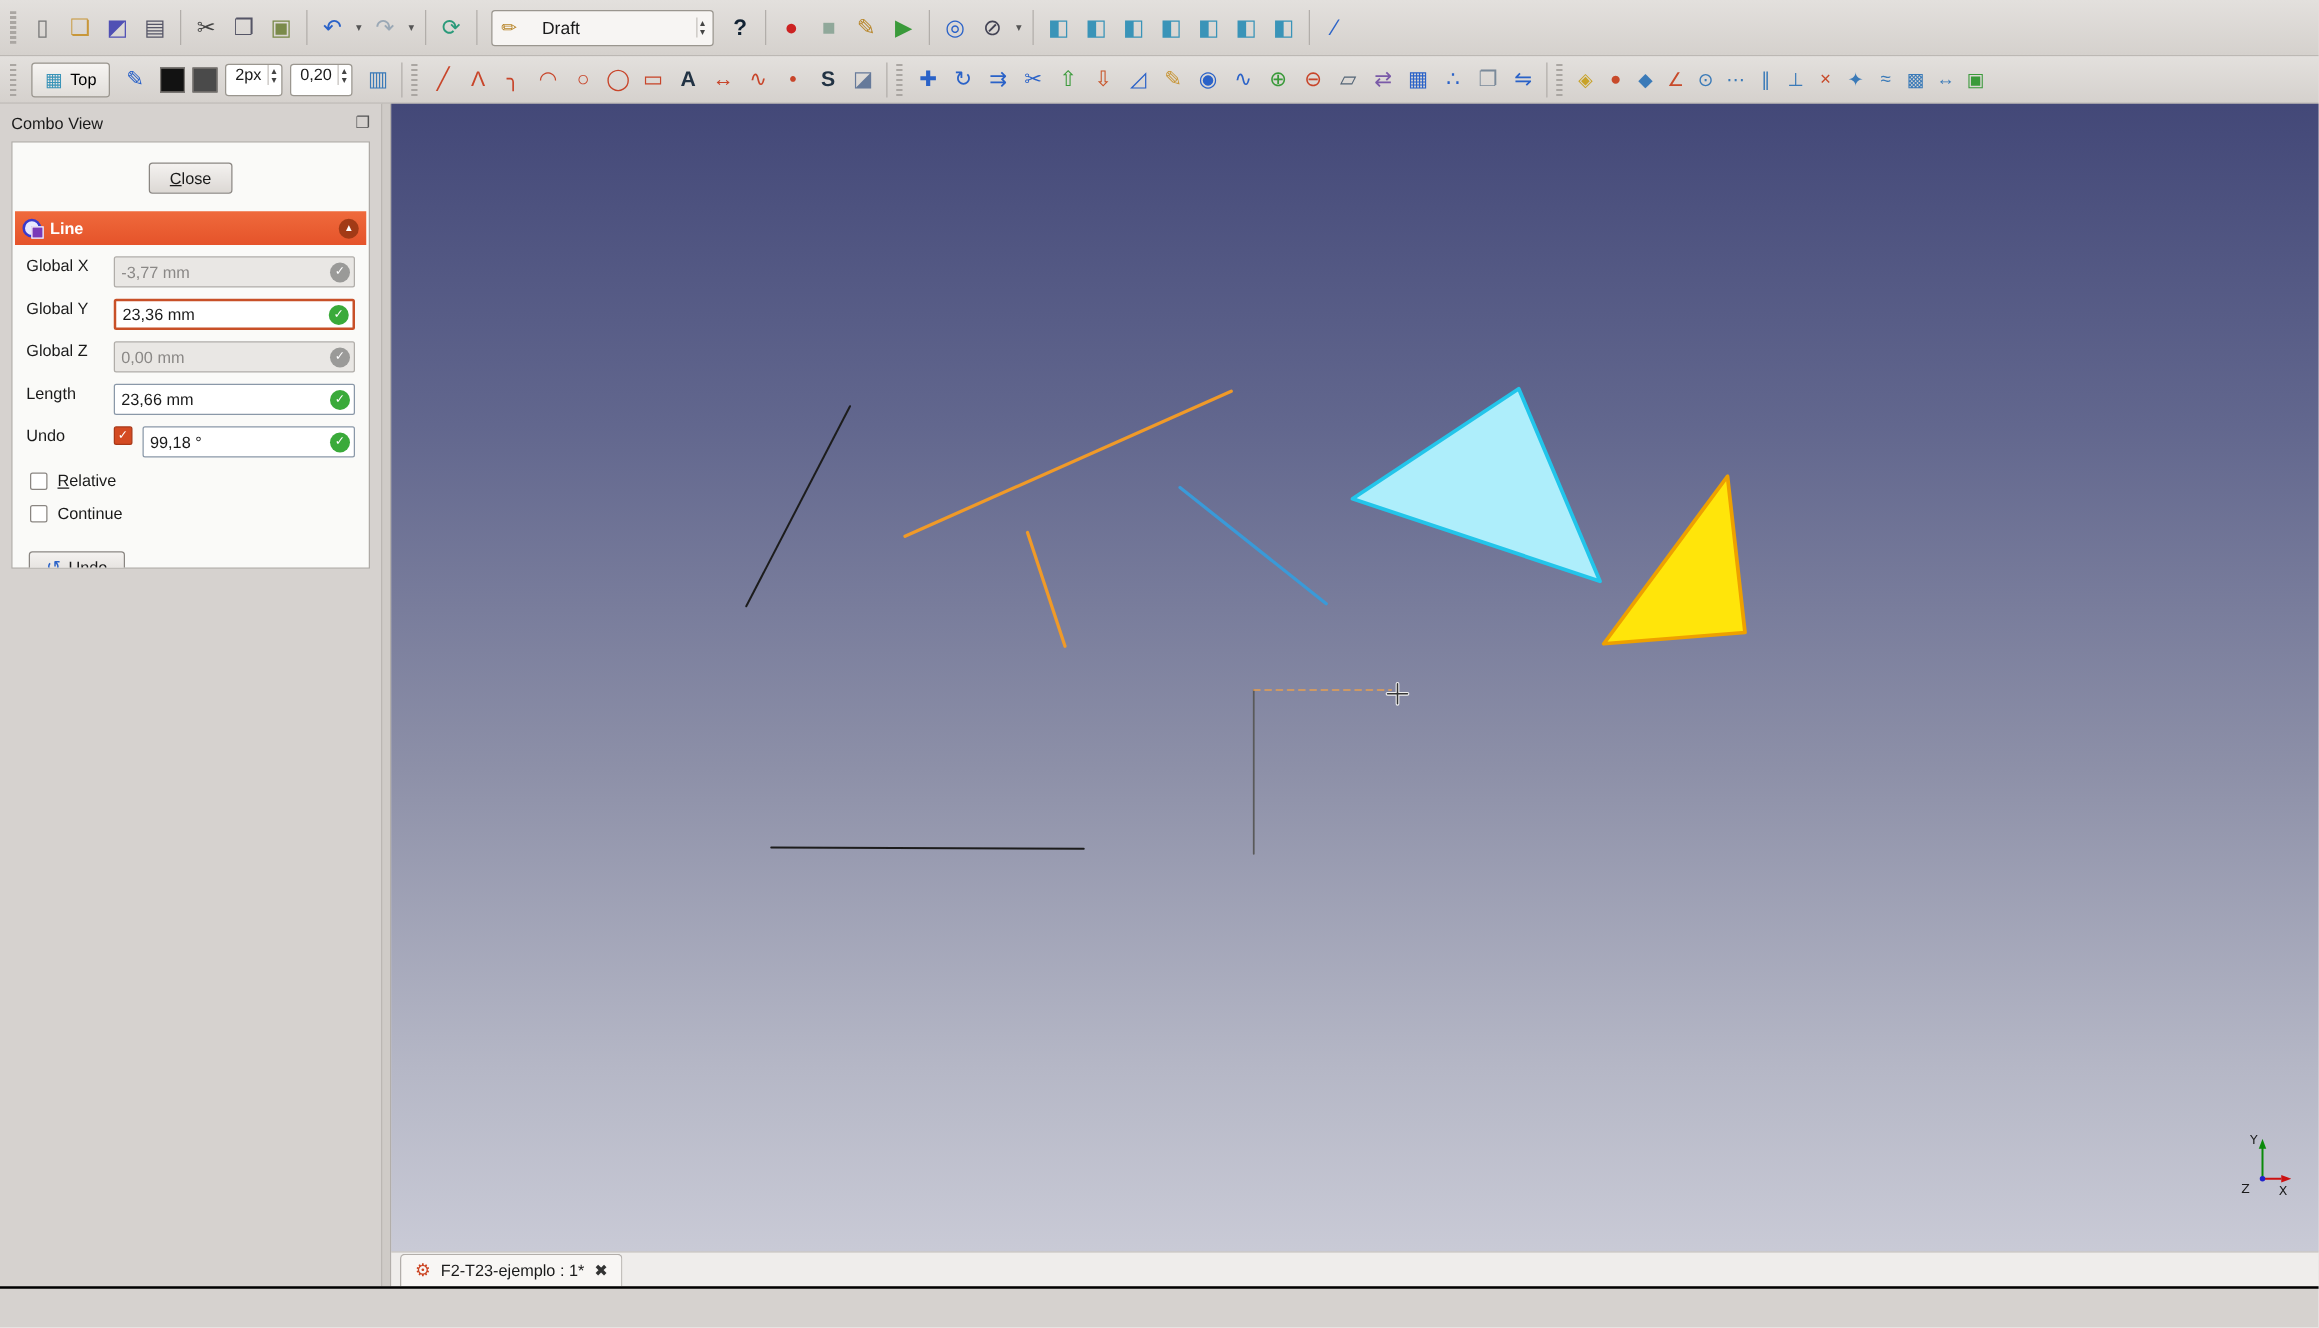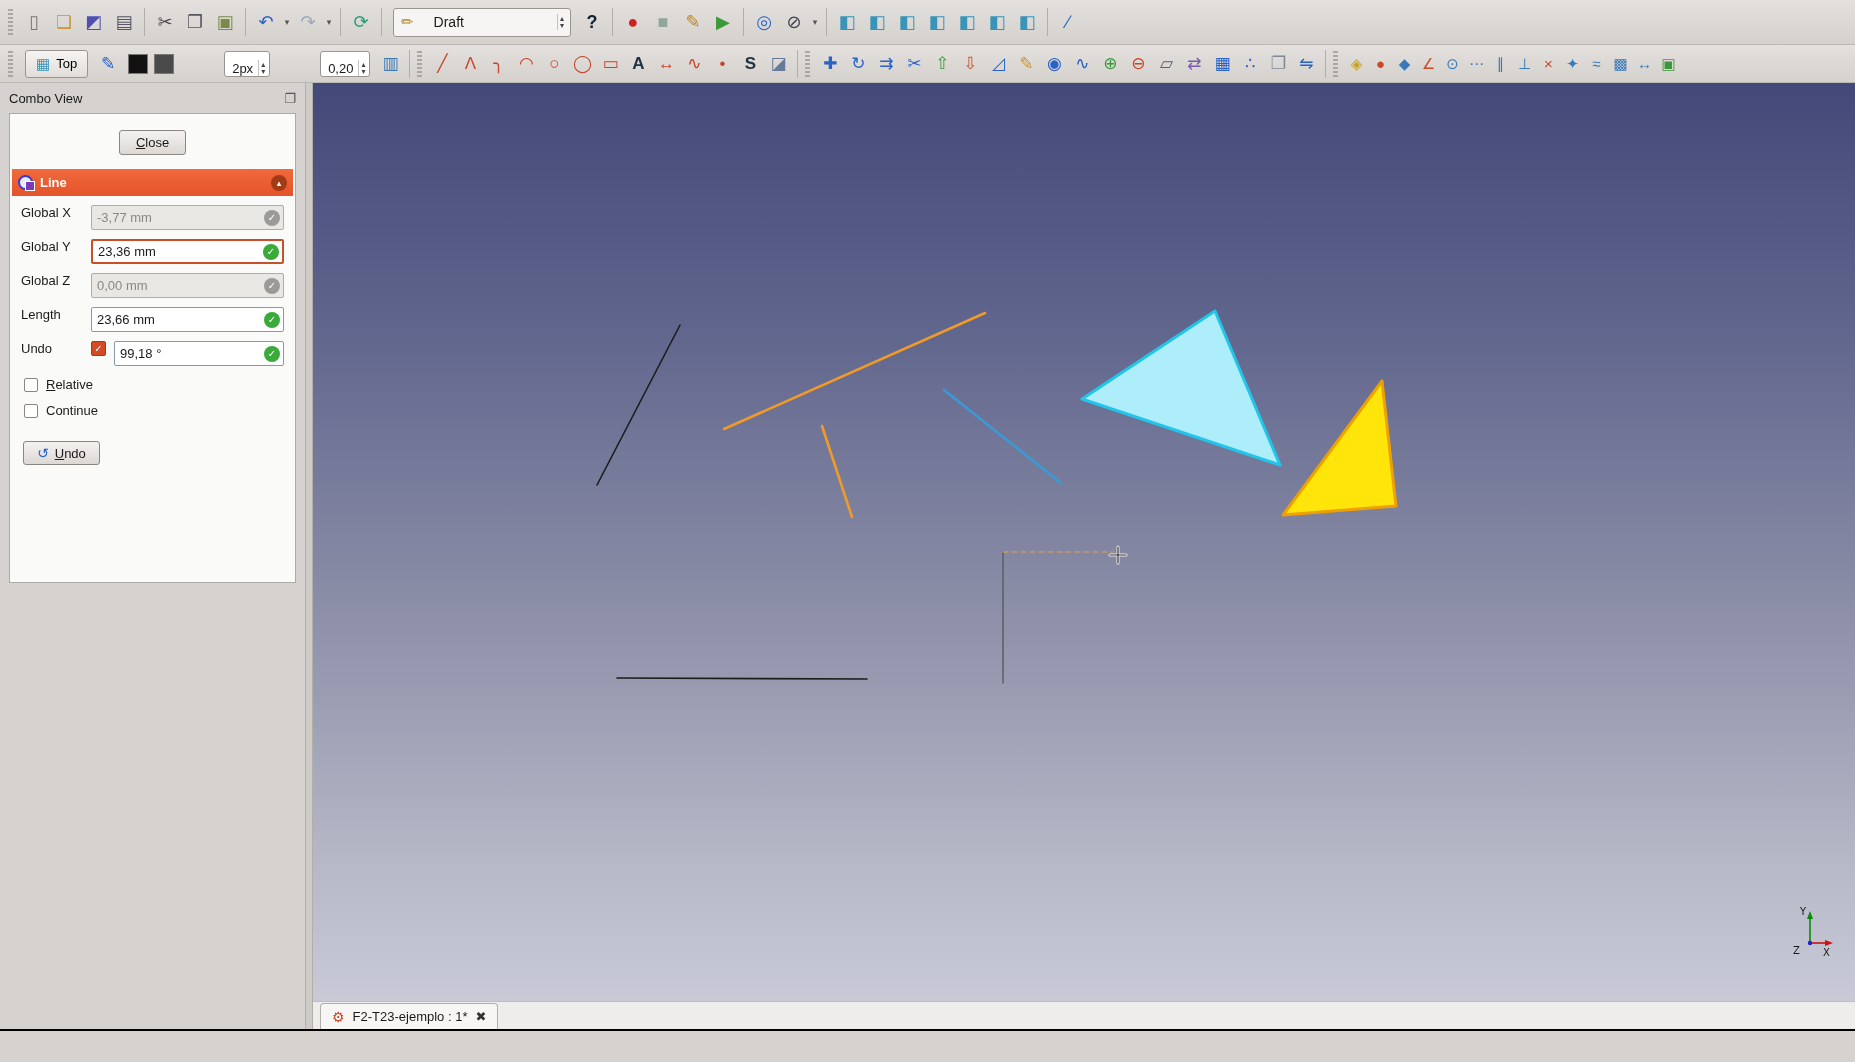--- a/index.html
+++ b/index.html
@@ -32,34 +32,34 @@
 
   
   .tray { display:flex; align-items:center; gap:6px; }
   .plane-btn { display:inline-flex; align-items:center; gap:6px; height:28px; padding:0 10px;
     background:linear-gradient(#f6f4f2,#e1ded a); background:linear-gradient(#f6f4f2,#e1deda);
     border:1px solid #9a968f; border-radius:3px; font-size:13px; font-family:inherit; }
   .plane-icon { color:#3a94b8; font-size:15px; }
   .swatch { width:20px; height:20px; border:1px solid #7a7672; display:inline-block; flex:none; }
   .swatch.black { background:#121212; }
   .swatch.gray { background:#4a4a4a; }
-  .spinbox { display:inline-flex; align-items:flex-end; gap:5px; height:26px; background:#fff;
-    border:1px solid #9a968f; border-radius:3px; padding:0 2px 0 7px; font-size:13px;margin-left:44px; }
+  .spinbox { display:inline-flex; align-items:flex-start; gap:5px; height:26px; background:#fff;
+    border:1px solid #9a968f; border-radius:3px; padding:0 2px 0 7px; font-size:13px; }
 
   
   .main { display:flex; height:946px; flex:none; }
   .combo-view { width:306px; flex:none; background:#d6d2cf; border-right:1px solid #b2aeaa;
     display:flex; flex-direction:column; }
   .cv-title { height:30px; display:flex; align-items:center; justify-content:space-between; padding:0 9px; }
   .cv-float { color:#555; font-size:13px; }
   .cv-tabs { display:flex; padding:0 4px; height:26px; align-items:flex-end; }
   .cv-tab { padding:3px 13px 4px; border:1px solid #a29e9a; border-bottom:none; border-radius:4px 4px 0 0;
     background:#c9c5c1; margin-right:2px; color:#333; }
   .cv-tab.active { background:#fafaf8; height:25px; }
-  .task-area { margin:0 9px; height:470px; background:#fafaf8; border:1px solid #aeaaa6; overflow:hidden; }
+  .task-area { margin:0 9px; height:342px; background:#fafaf8; border:1px solid #aeaaa6; overflow:hidden; }
   .close-row { text-align:center; padding:16px 0 12px; }
   .btn { display:inline-flex; align-items:center; gap:6px; padding:4px 16px;
     background:linear-gradient(#f4f2f0,#dcd8d4); border:1px solid #8a8682; border-radius:3px;
     font-size:13px; font-family:inherit; color:#1a1a1a; }
   .mnem { display:inline-block; }
   .mnem::first-letter { text-decoration:underline; }
   .line-header { display:flex; align-items:center; gap:7px; height:27px; margin:2px;
     background:linear-gradient(180deg,#f0халва 0,#e5532a); background:linear-gradient(180deg,#ef6a3c,#e5532a);
     color:#fff; font-weight:bold; padding:0 6px; }
   .lh-icon { width:15px; height:15px; border:2px solid #3a3acc; border-radius:50%; background:#e8e8ff;

